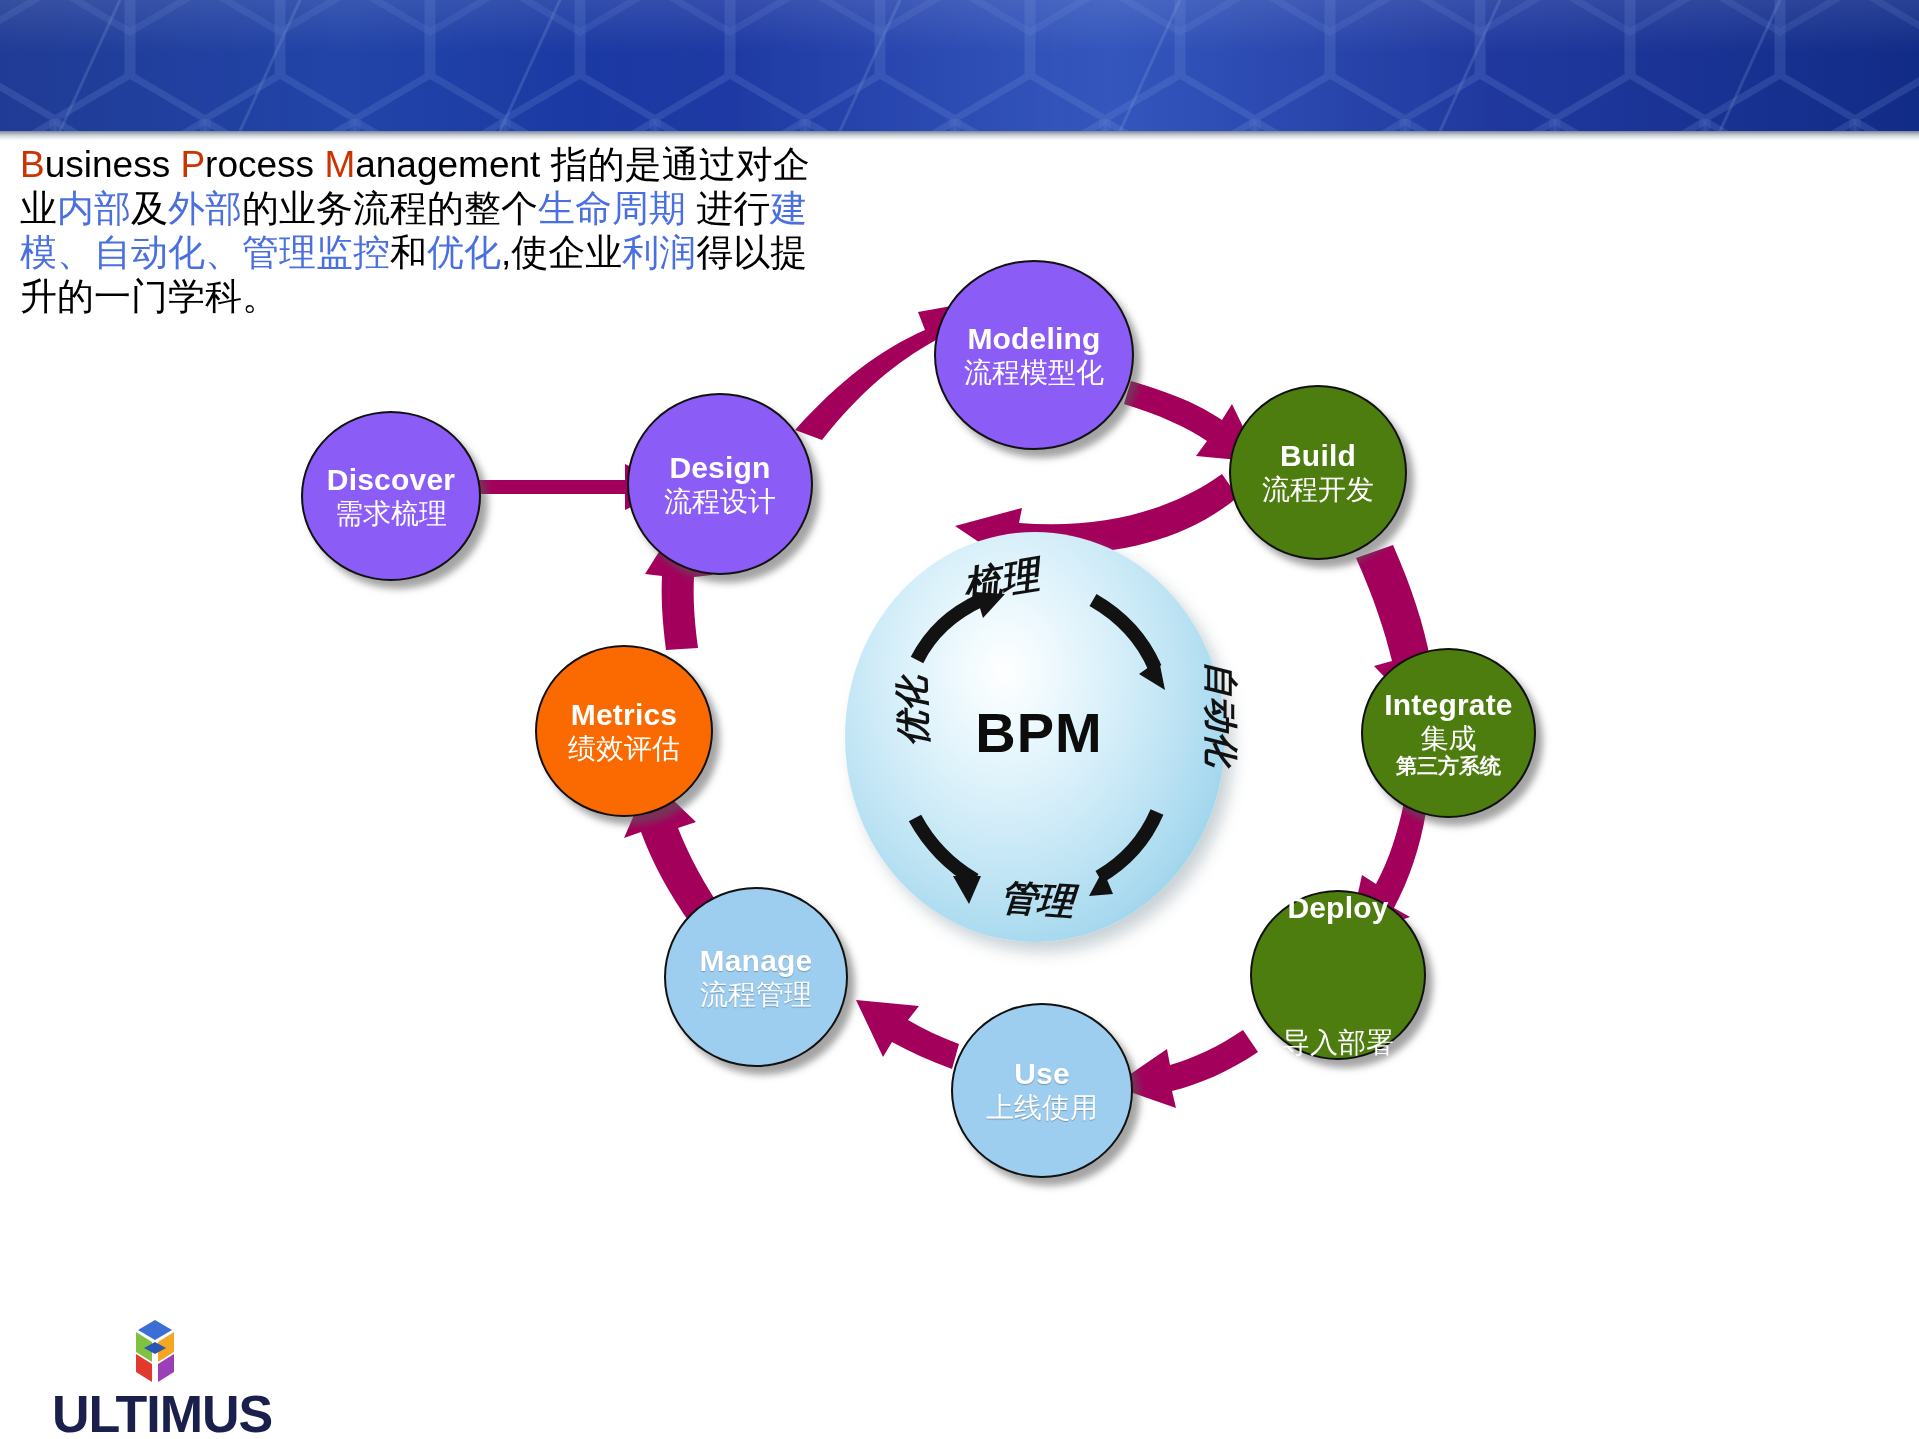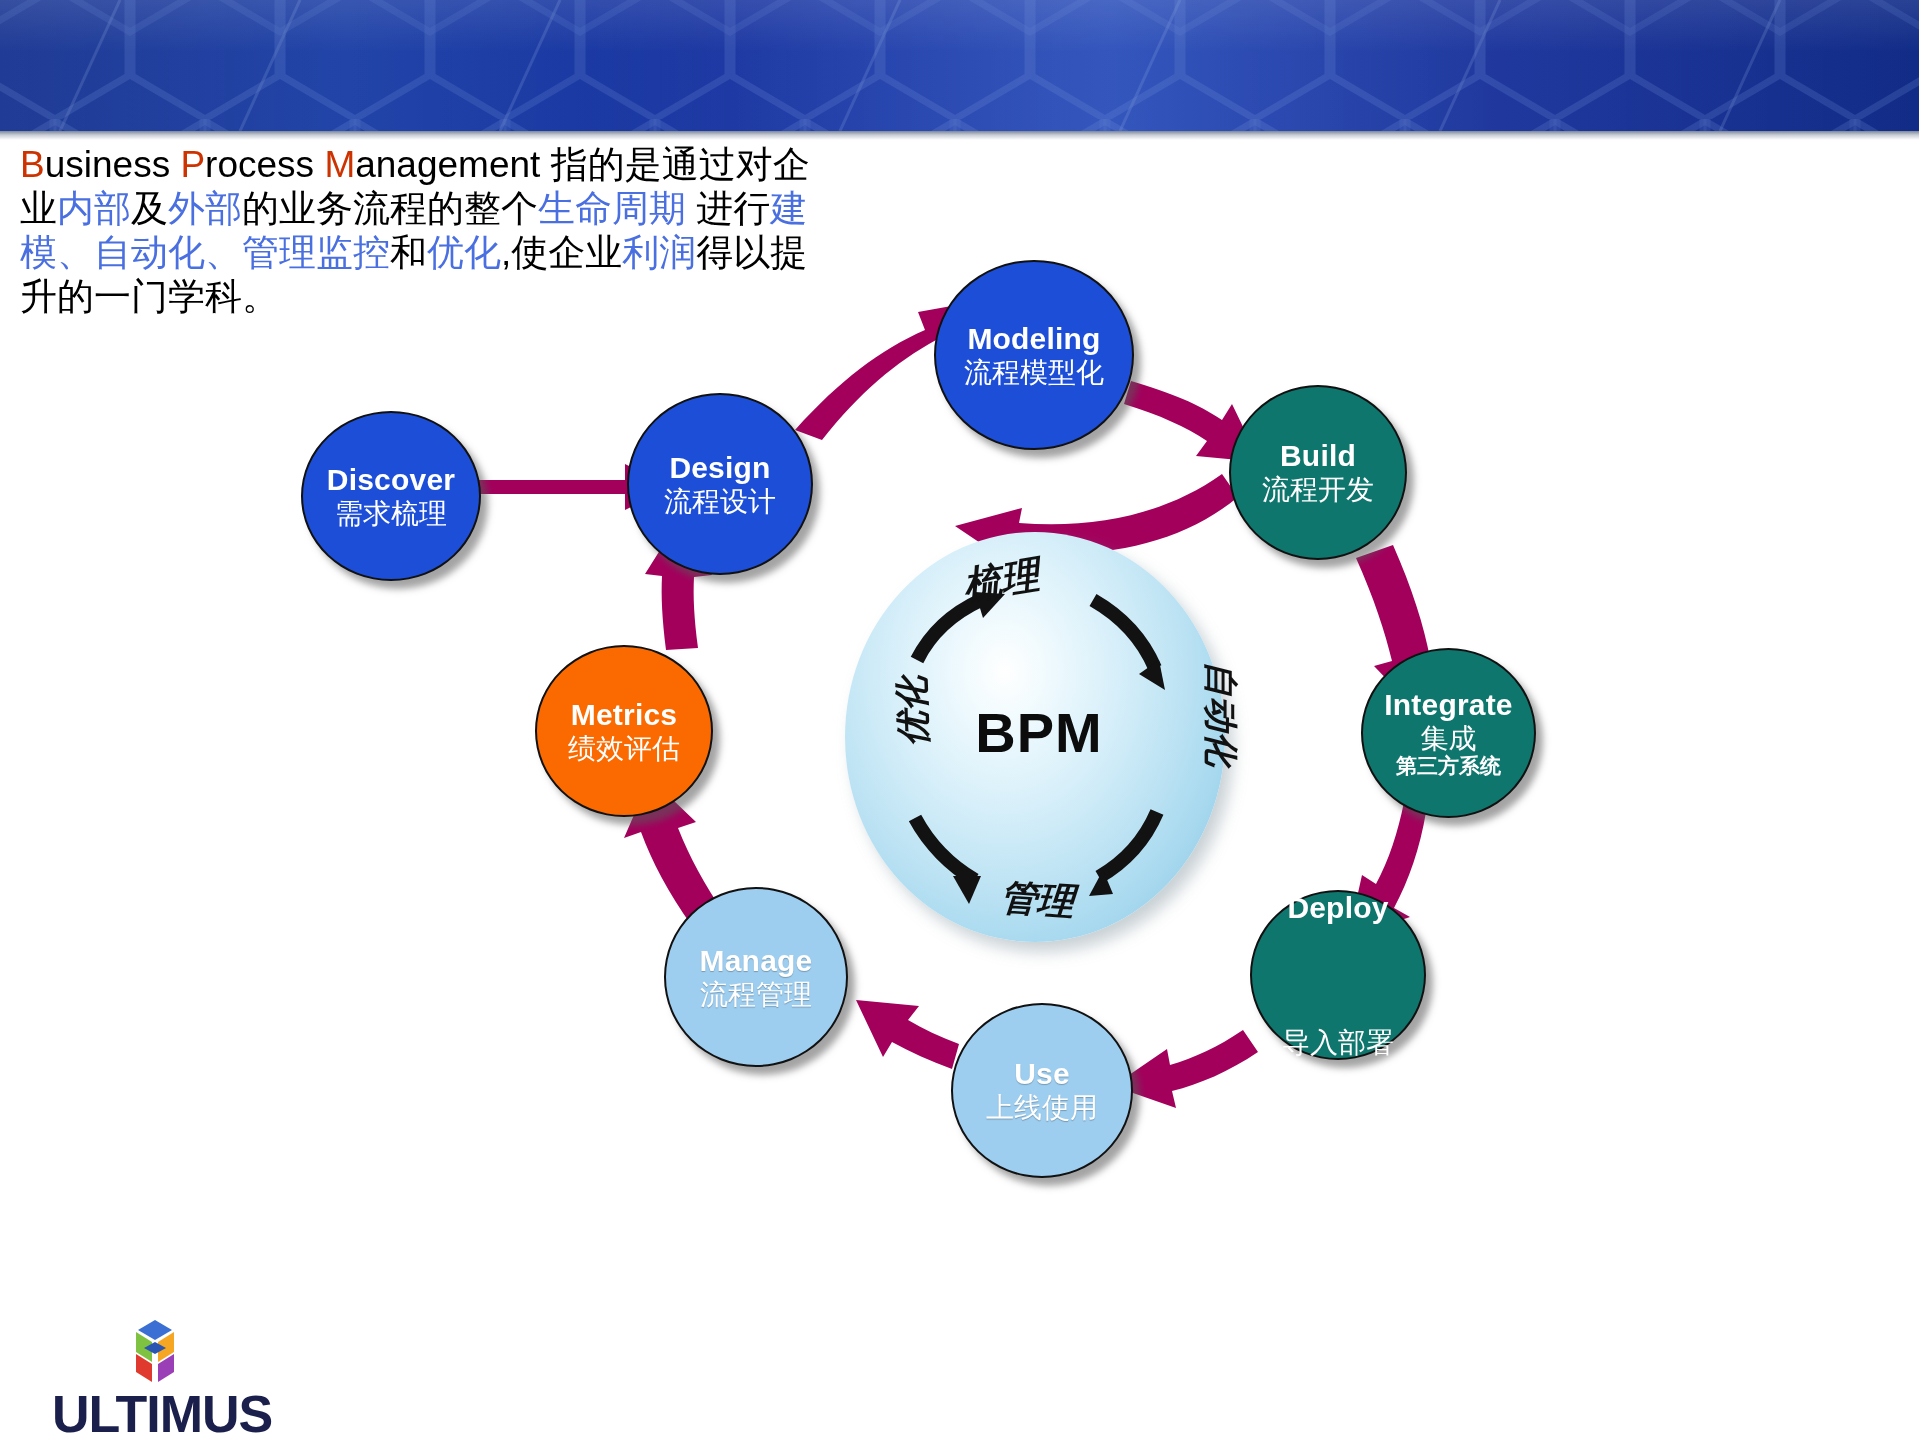--- a/index.html
+++ b/index.html
@@ -34,22 +34,22 @@
   
   .node{position:absolute;border-radius:50%;border:2.5px solid #111;
         box-shadow:7px 8px 7px rgba(90,90,90,.55);
         display:flex;flex-direction:column;align-items:center;justify-content:center;
         text-align:center;line-height:1.06;box-sizing:border-box;}
   .node .en{font-weight:bold;font-size:30px;letter-spacing:.2px;}
   .node .cn{font-size:28px;font-weight:normal;margin-top:3px;
             font-family:"DejaVu Sans","Liberation Sans",sans-serif;}
   .node .cn2{font-size:21px;font-weight:bold;margin-top:1px;
             font-family:"DejaVu Sans","Liberation Sans",sans-serif;}
-  .crimson{background:#1d4ed8;color:#fff;}
-  .blue{background:#0f766e;color:#fff;}
+  .crimson{background:#8b5cf6;color:#fff;}
+  .blue{background:#4d7c0f;color:#fff;}
   .orange{background:#fa6a00;color:#fff;}
   .lblue{background:#9dcdef;color:#fff;}
   .lblue .en,.lblue .cn{text-shadow:0 1px 1px rgba(0,0,0,.25);}
 
   
   #sphere{position:absolute;left:845px;top:532px;width:380px;height:410px;border-radius:50%;
     background:radial-gradient(ellipse at 42% 34%, #ffffff 0%, #f2fbfe 12%, #d9f0fa 34%, #bfe4f4 55%, #a8d9ef 72%, #92c9e4 88%, #7ab5d2 100%);
     box-shadow:8px 10px 16px rgba(120,140,150,.40);}
   .sph-t{position:absolute;color:#111;font-weight:bold;
          font-family:"DejaVu Serif","Liberation Serif",serif;}

